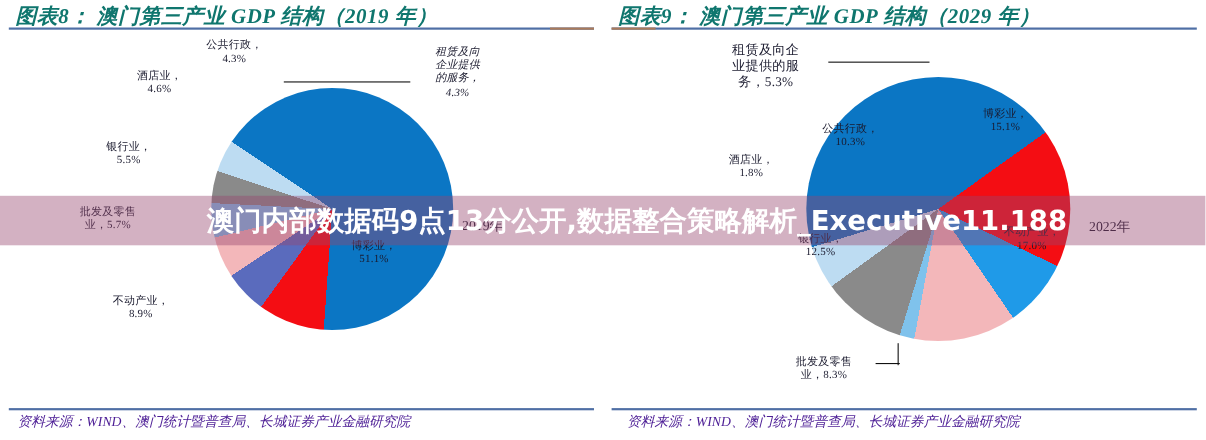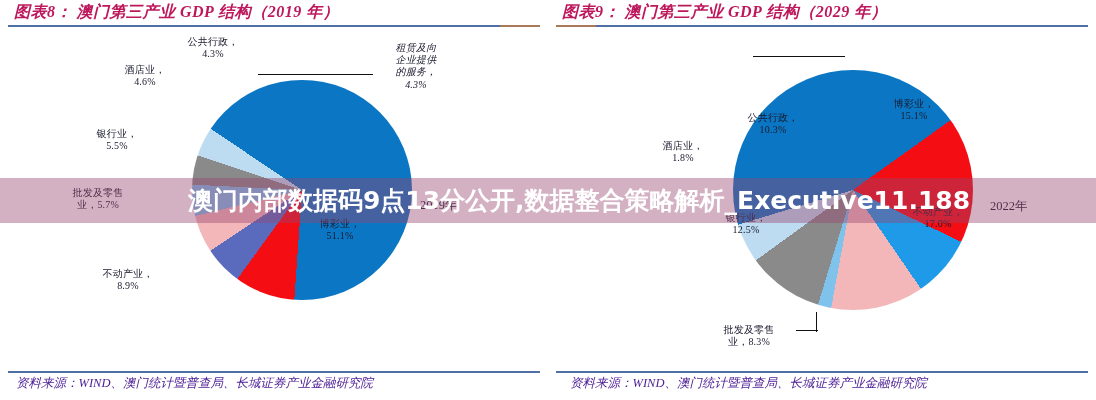--- a/index.html
+++ b/index.html
@@ -9,22 +9,22 @@
     overflow:hidden;position:relative;
   }
   .page{position:relative;width:1096px;height:400px;}
   .panel{position:absolute;top:0;width:548px;height:400px;}
   .panel.left{left:0;}
   .panel.right{left:548px;}
 
   .chart-title{
     position:absolute;left:14px;top:2px;right:10px;
     font-family:"Liberation Serif","DejaVu Serif",serif;
-    font-style:italic;font-weight:bold;font-size:16px;
-    color:#be185d;letter-spacing:.5px;white-space:nowrap;
+    font-style:italic;font-weight:bold;font-size:19px;
+    color:#0f766e;letter-spacing:.5px;white-space:nowrap;
   }
   .title-rule{
     position:absolute;left:8px;right:8px;top:25px;height:2px;
     background:#4f6fa5;
   }
   .title-rule .tick{
     position:absolute;right:0;top:0;width:40px;height:2px;background:#a97a5a;
   }
   .panel.right .title-rule .tick{left:0;right:auto;}
 
@@ -134,20 +134,23 @@
              #1f9ae8 115.6deg 145.5deg,
              #f3b7ba 145.5deg 190.5deg,
              #7fc2ec 190.5deg 197.0deg,
              #8a8a8a 197.0deg 234.1deg,
              #bddcf2 234.1deg 253.2deg,
              #0b76c4 253.2deg 360deg);"></div>
     </div>
 
     <div class="leader" style="left:205px;top:56px;width:92px;"></div>
 
+    <div class="pie-label small" style="left:98px;top:38px;width:100px;">租赁及向企
+业提供的服
+务，5.3%</div>
 
     <div class="pie-label" style="left:180px;top:112px;width:90px;">公共行政，
 10.3%</div>
 
     <div class="pie-label" style="left:100px;top:140px;width:70px;">酒店业，
 1.8%</div>
 
     <div class="pie-label" style="left:160px;top:212px;width:76px;">银行业，
 12.5%</div>
 

